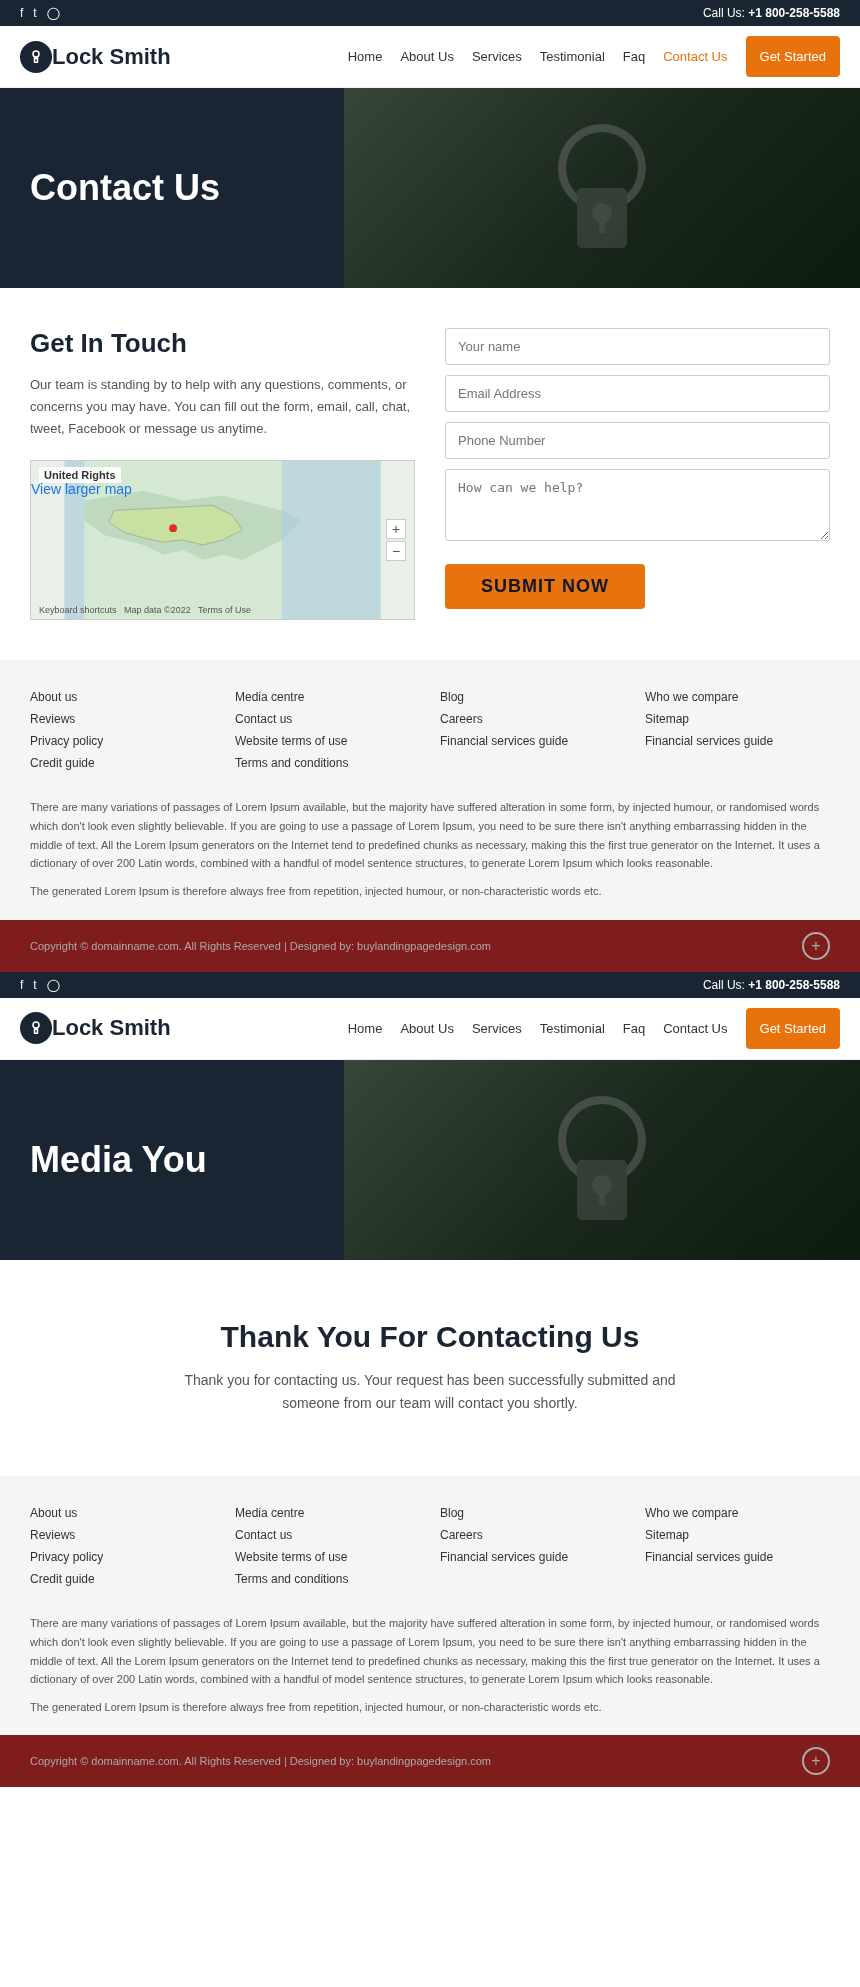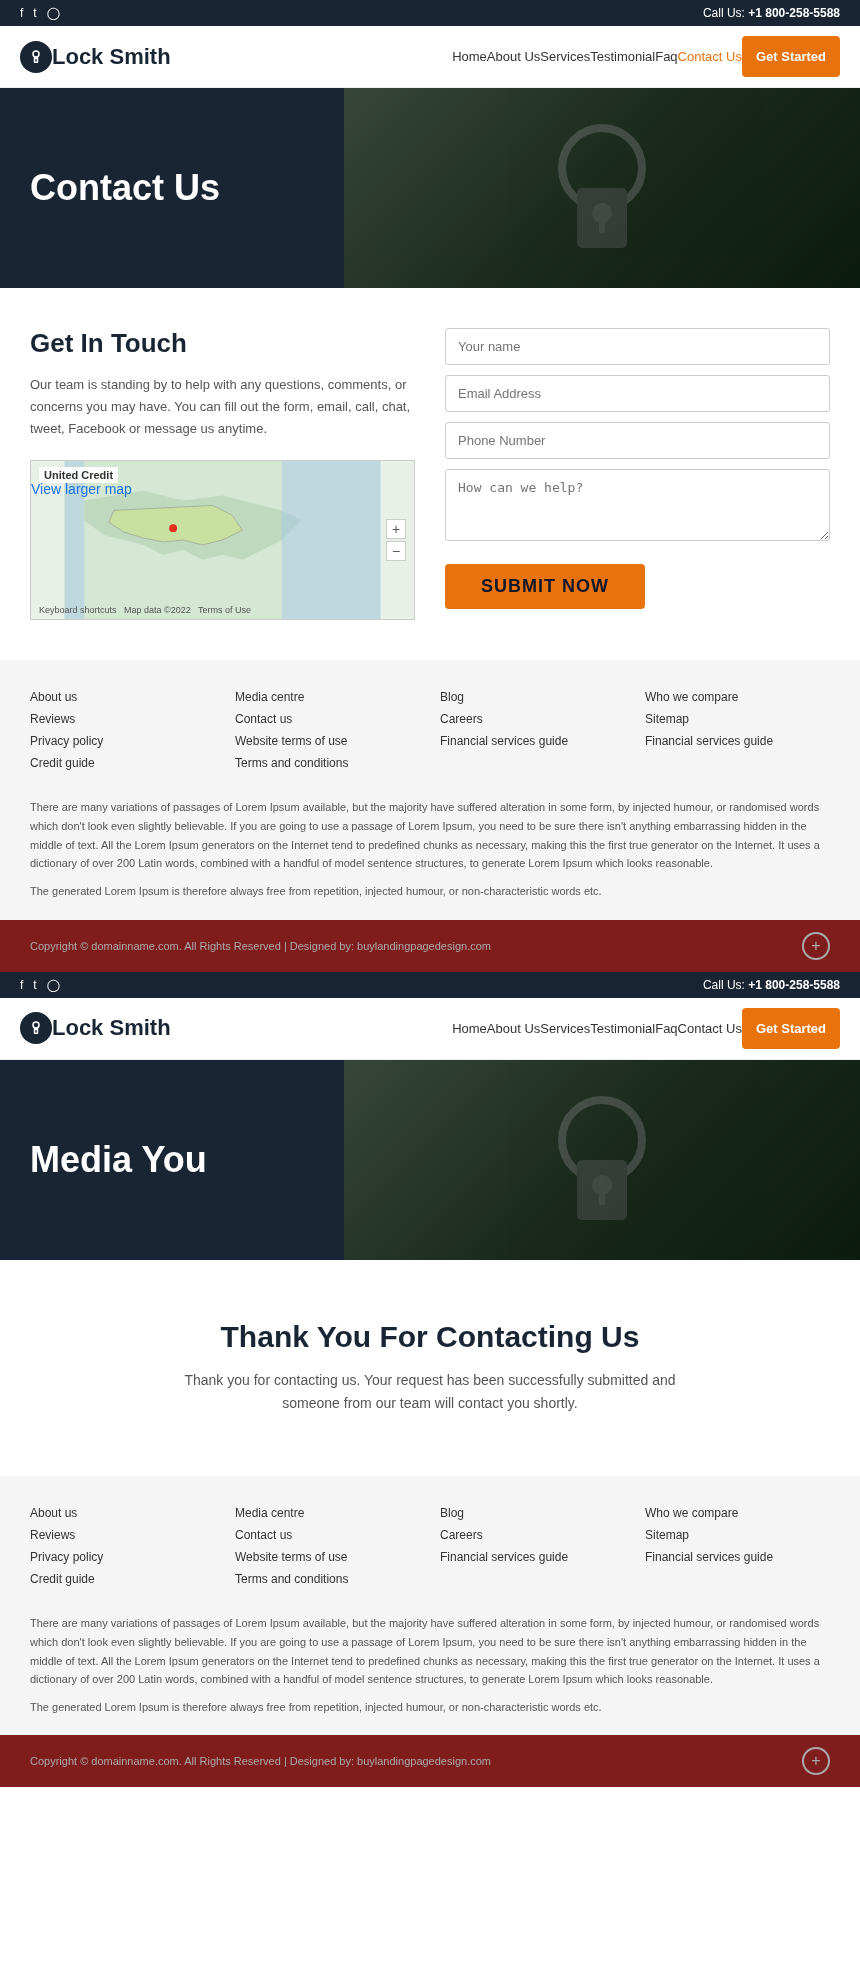--- a/index.html
+++ b/index.html
@@ -44,36 +44,37 @@
       border-radius: 50%;
       display: flex;
       align-items: center;
       justify-content: center;
       color: #fff;
       font-size: 16px;
     }
     .nav {
       display: flex;
       align-items: center;
+      gap: 18px;
     }
     .nav a {
       text-decoration: none;
       color: #333;
       font-size: 13px;
       cursor: pointer;
     }
     .btn-get-started {
       background: #e8720c;
       color: #fff;
       padding: 13px 14px;
       border-radius: 4px;
       border: none;
       cursor: pointer;
       font-size: 13px;
-      font-weight: bold;
+      font-weight: normal;
     }
 
     
     .hero {
       position: relative;
       height: 200px;
       background: #1a2533;
       display: flex;
       align-items: center;
       overflow: hidden;
@@ -348,21 +349,21 @@
 
         <path d="M20,40 L80,30 L120,40 L160,35 L200,45 L220,50 L240,60 L220,80 L200,90 L180,100 L160,95 L140,100 L120,90 L100,95 L80,85 L60,80 L40,75 L20,60 Z" fill="#b8d4b8" opacity="0.8"></path>
 
         <path d="M50,50 L150,45 L170,55 L180,70 L160,80 L140,85 L120,80 L100,82 L80,78 L60,72 L45,62 Z" fill="#c8e0a0" stroke="#888" stroke-width="0.5"></path>
 
         <circle cx="110" cy="68" r="4" fill="#e00" opacity="0.8"></circle>
 
         <rect x="0" y="0" width="20" height="160" fill="#a8c8e8" opacity="0.5"></rect>
         <rect x="220" y="0" width="100" height="160" fill="#a8c8e8" opacity="0.5"></rect>
       </svg>
-      <div class="map-label">United Credit</div>
+      <div class="map-label">United Rights</div>
       <div class="map-link">View larger map</div>
       <div class="map-controls">
         <div class="map-btn">+</div>
         <div class="map-btn">−</div>
       </div>
       <div style="position:absolute;bottom:4px;left:8px;font-size:9px;color:#555;">Keyboard shortcuts &nbsp; Map data ©2022 &nbsp; Terms of Use</div>
     </div>
   </div>
 
   <div class="right-col">

